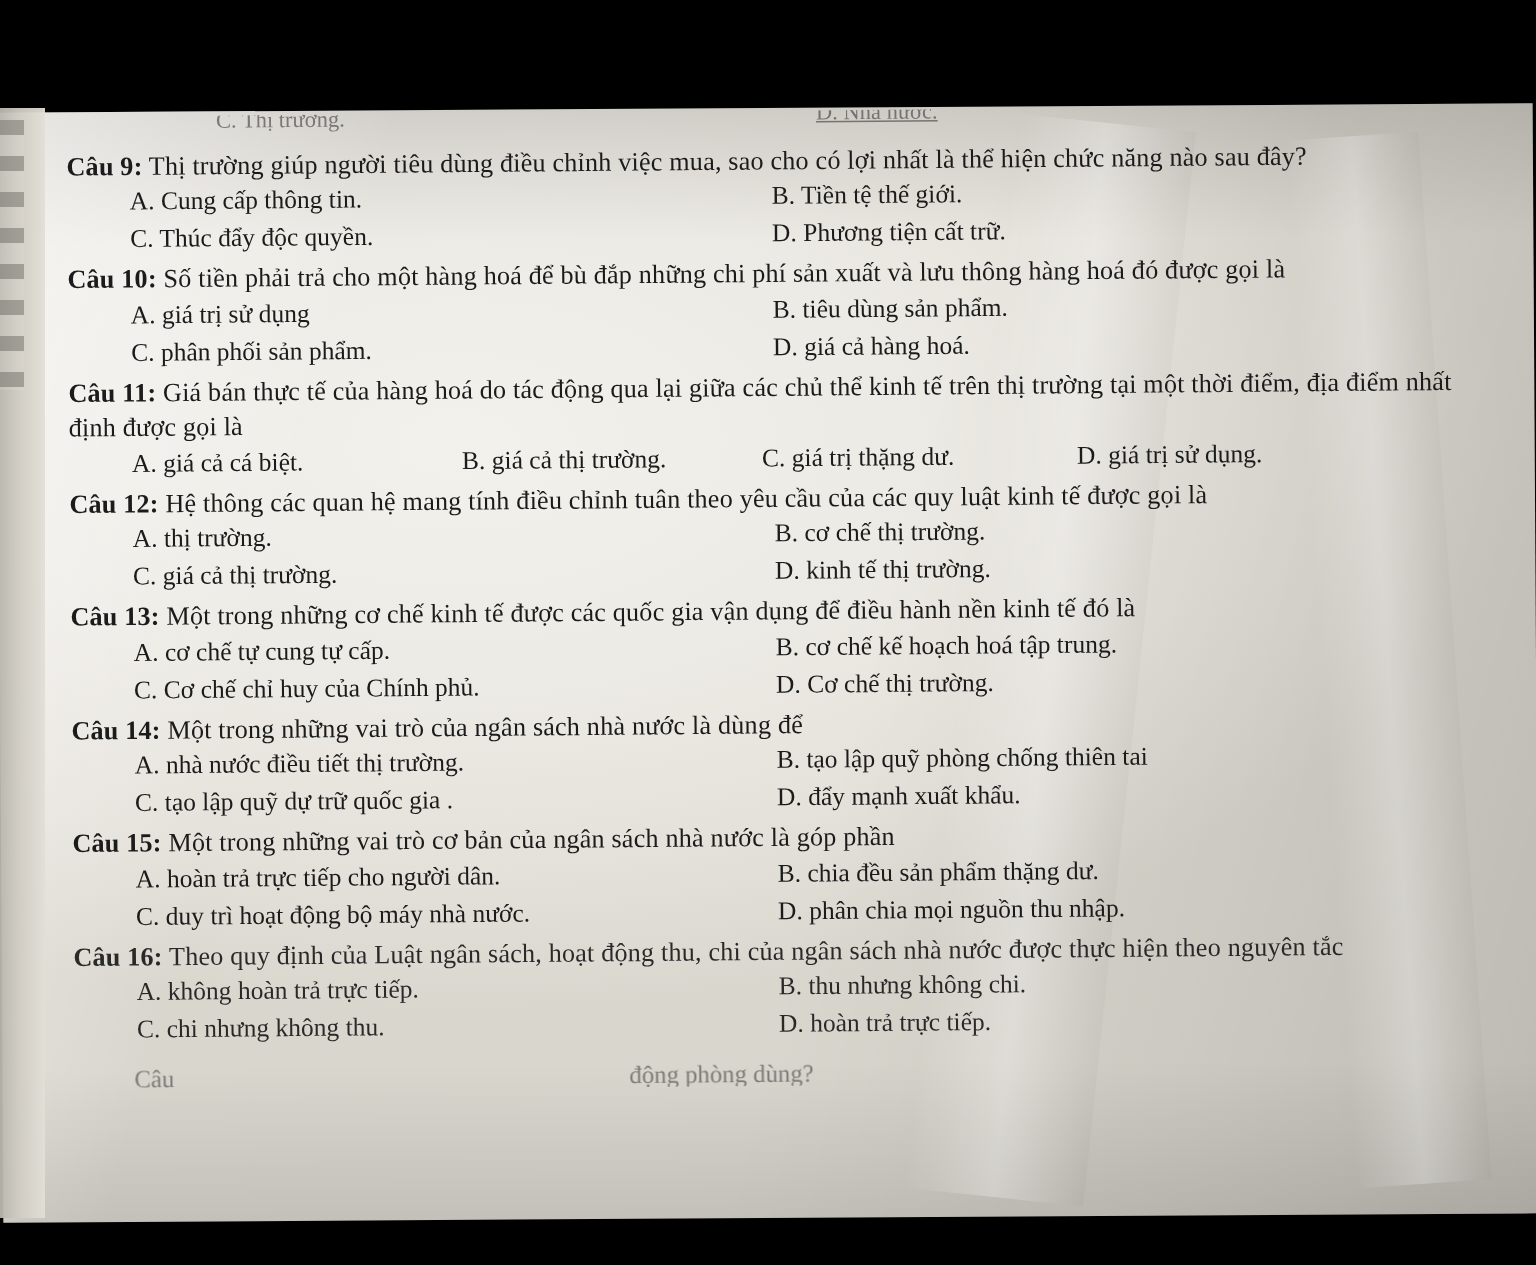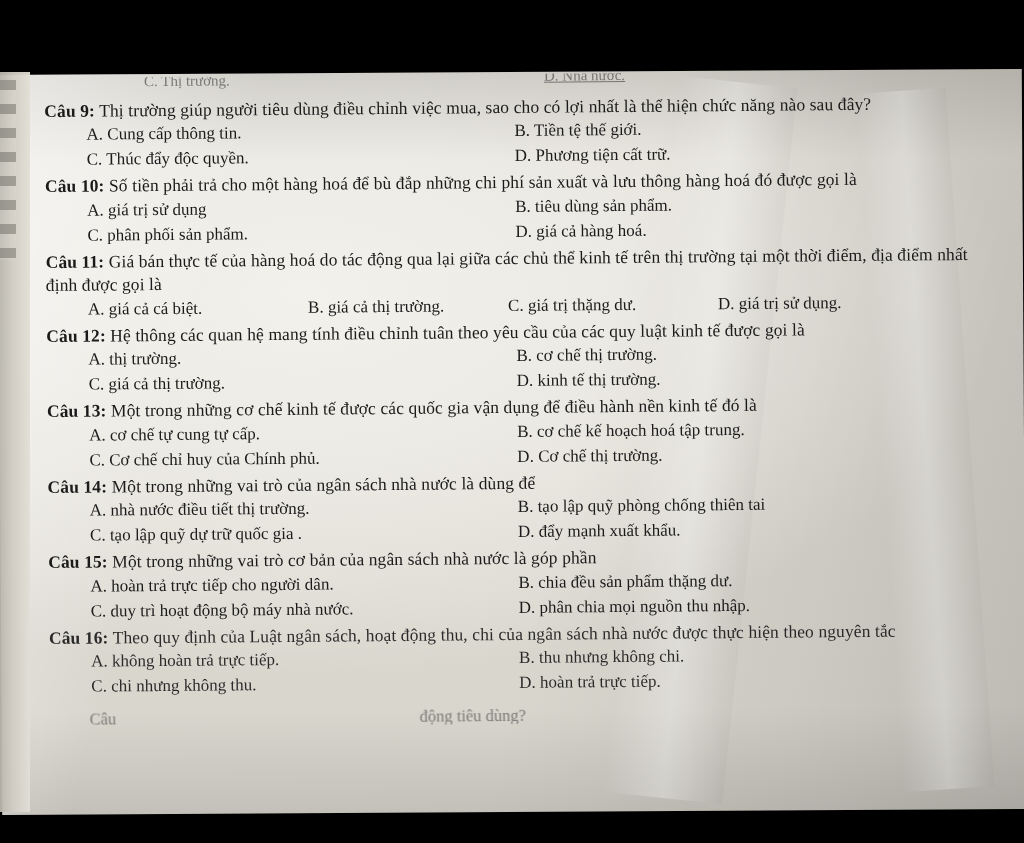--- a/index.html
+++ b/index.html
@@ -276,17 +276,17 @@
         <div>B. thu nhưng không chi.</div>
       </div>
       <div class="opts two">
         <div>C. chi nhưng không thu.</div>
         <div>D. hoàn trả trực tiếp.</div>
       </div>
     </div>
 
     <div class="trail blurbot">
       <span>Câu</span>
-      <span class="t2">động tiêu dùng?</span>
+      <span class="t2">động phòng dùng?</span>
     </div>
 
   </div>
 </div>
 
 </body></html>

